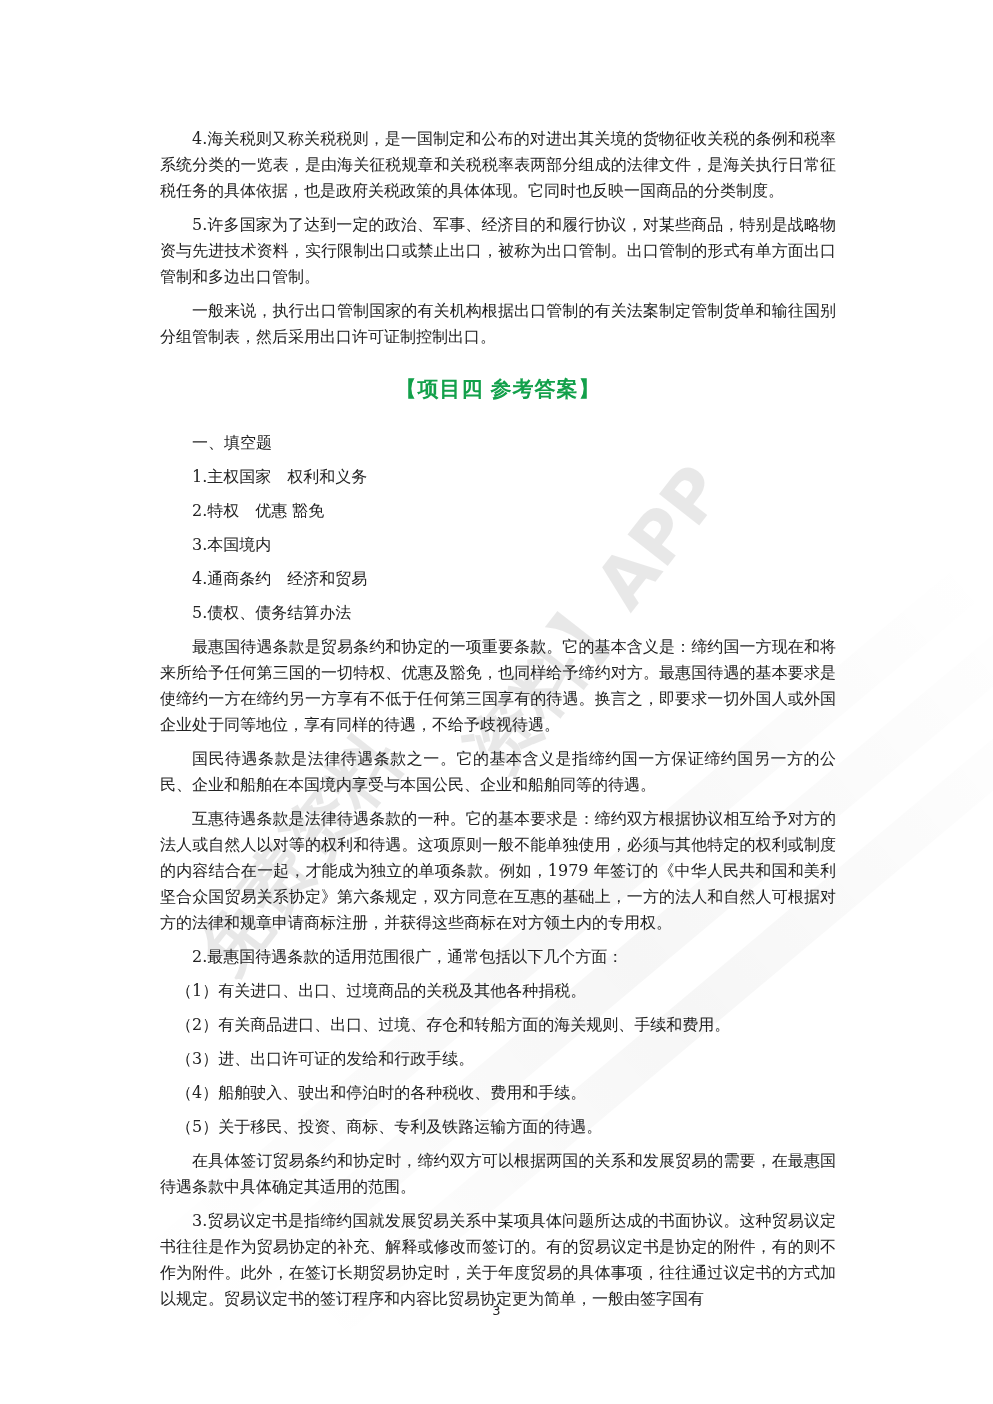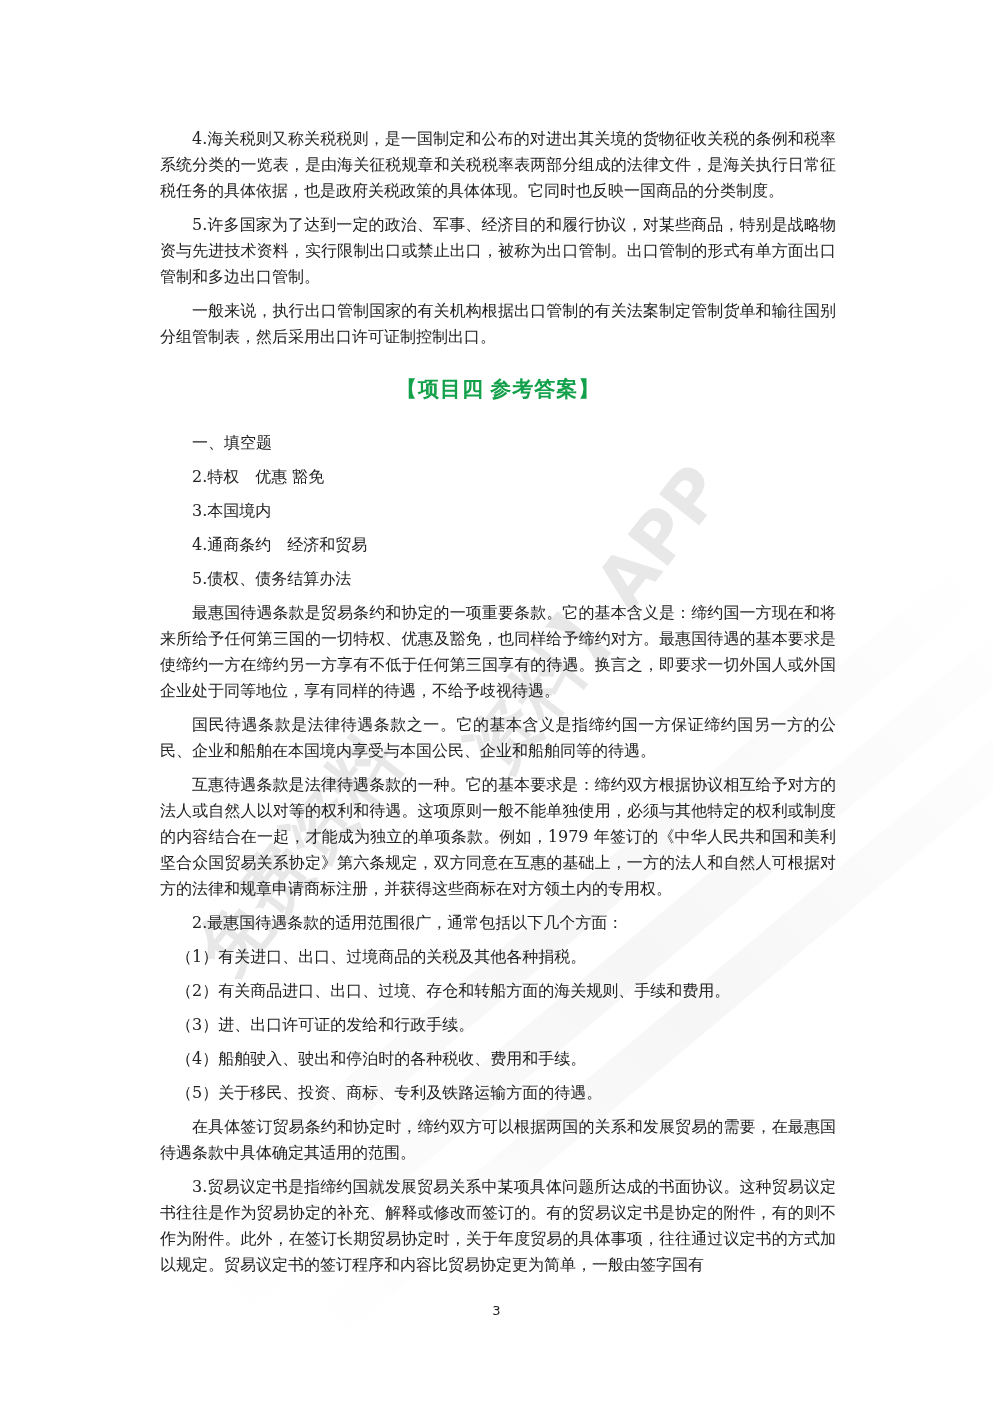--- a/index.html
+++ b/index.html
@@ -7,21 +7,21 @@
          font-family: "DejaVu Serif", "Liberation Serif", serif; color: #222; }
   .watermark { position: absolute; left: 0; top: 0; width: 993px; height: 1404px; pointer-events: none; overflow: hidden; }
   .wm-band { position: absolute; background: linear-gradient(90deg, rgba(0,0,0,0) 0%, rgba(0,0,0,0.035) 50%, rgba(0,0,0,0) 100%);
              transform-origin: left top; height: 40px; }
   .wm-text { position: absolute; color: rgba(0,0,0,0.09); font-size: 70px; font-weight: bold; white-space: nowrap;
              transform: rotate(-52deg); transform-origin: left bottom; font-family: "DejaVu Sans", sans-serif; }
   .content { position: absolute; left: 152px; top: 118px; width: 692px; }
   p { margin: 8px; font-size: 16px; line-height: 26px; text-align: justify; text-justify: inter-ideograph; }
   .indent { text-indent: 32px; }
   .title { text-align: center; color: #12a04a; font-weight: bold; font-size: 21px;
-           font-family: Liberation Serif, serif; margin: 24px 0 26px 0; line-height: 30px; letter-spacing: 1px; }
+           font-family: Liberation Sans, sans-serif; margin: 24px 0 26px 0; line-height: 30px; letter-spacing: 1px; }
   .page-num { position: absolute; left: 0; width: 993px; top: 1303px; text-align: center; font-size: 13px;
               font-family: "DejaVu Sans", sans-serif; color: #222; }
 </style>
 </head>
 <body>
 
 <div class="watermark">
   <div class="wm-band" style="left:130px; top:1260px; width:1100px; transform: rotate(-40deg);"></div>
   <div class="wm-band" style="left:200px; top:1300px; width:1100px; transform: rotate(-40deg);"></div>
   <div class="wm-band" style="left:300px; top:1320px; width:1000px; transform: rotate(-40deg);"></div>
@@ -30,20 +30,21 @@
 </div>
 
 <div class="content">
   <p class="indent">4.海关税则又称关税税则，是一国制定和公布的对进出其关境的货物征收关税的条例和税率系统分类的一览表，是由海关征税规章和关税税率表两部分组成的法律文件，是海关执行日常征税任务的具体依据，也是政府关税政策的具体体现。它同时也反映一国商品的分类制度。</p>
   <p class="indent">5.许多国家为了达到一定的政治、军事、经济目的和履行协议，对某些商品，特别是战略物资与先进技术资料，实行限制出口或禁止出口，被称为出口管制。出口管制的形式有单方面出口管制和多边出口管制。</p>
   <p class="indent">一般来说，执行出口管制国家的有关机构根据出口管制的有关法案制定管制货单和输往国别分组管制表，然后采用出口许可证制控制出口。</p>
 
   <div class="title">【项目四  参考答案】</div>
 
   <p class="indent">一、填空题</p>
+  <p class="indent">1.主权国家　权利和义务</p>
   <p class="indent">2.特权　优惠 豁免</p>
   <p class="indent">3.本国境内</p>
   <p class="indent">4.通商条约　经济和贸易</p>
   <p class="indent">5.债权、债务结算办法</p>
 
   <p class="indent">最惠国待遇条款是贸易条约和协定的一项重要条款。它的基本含义是：缔约国一方现在和将来所给予任何第三国的一切特权、优惠及豁免，也同样给予缔约对方。最惠国待遇的基本要求是使缔约一方在缔约另一方享有不低于任何第三国享有的待遇。换言之，即要求一切外国人或外国企业处于同等地位，享有同样的待遇，不给予歧视待遇。</p>
   <p class="indent">国民待遇条款是法律待遇条款之一。它的基本含义是指缔约国一方保证缔约国另一方的公民、企业和船舶在本国境内享受与本国公民、企业和船舶同等的待遇。</p>
   <p class="indent">互惠待遇条款是法律待遇条款的一种。它的基本要求是：缔约双方根据协议相互给予对方的法人或自然人以对等的权利和待遇。这项原则一般不能单独使用，必须与其他特定的权利或制度的内容结合在一起，才能成为独立的单项条款。例如，1979 年签订的《中华人民共和国和美利坚合众国贸易关系协定》第六条规定，双方同意在互惠的基础上，一方的法人和自然人可根据对方的法律和规章申请商标注册，并获得这些商标在对方领土内的专用权。</p>
 
   <p class="indent">2.最惠国待遇条款的适用范围很广，通常包括以下几个方面：</p>

